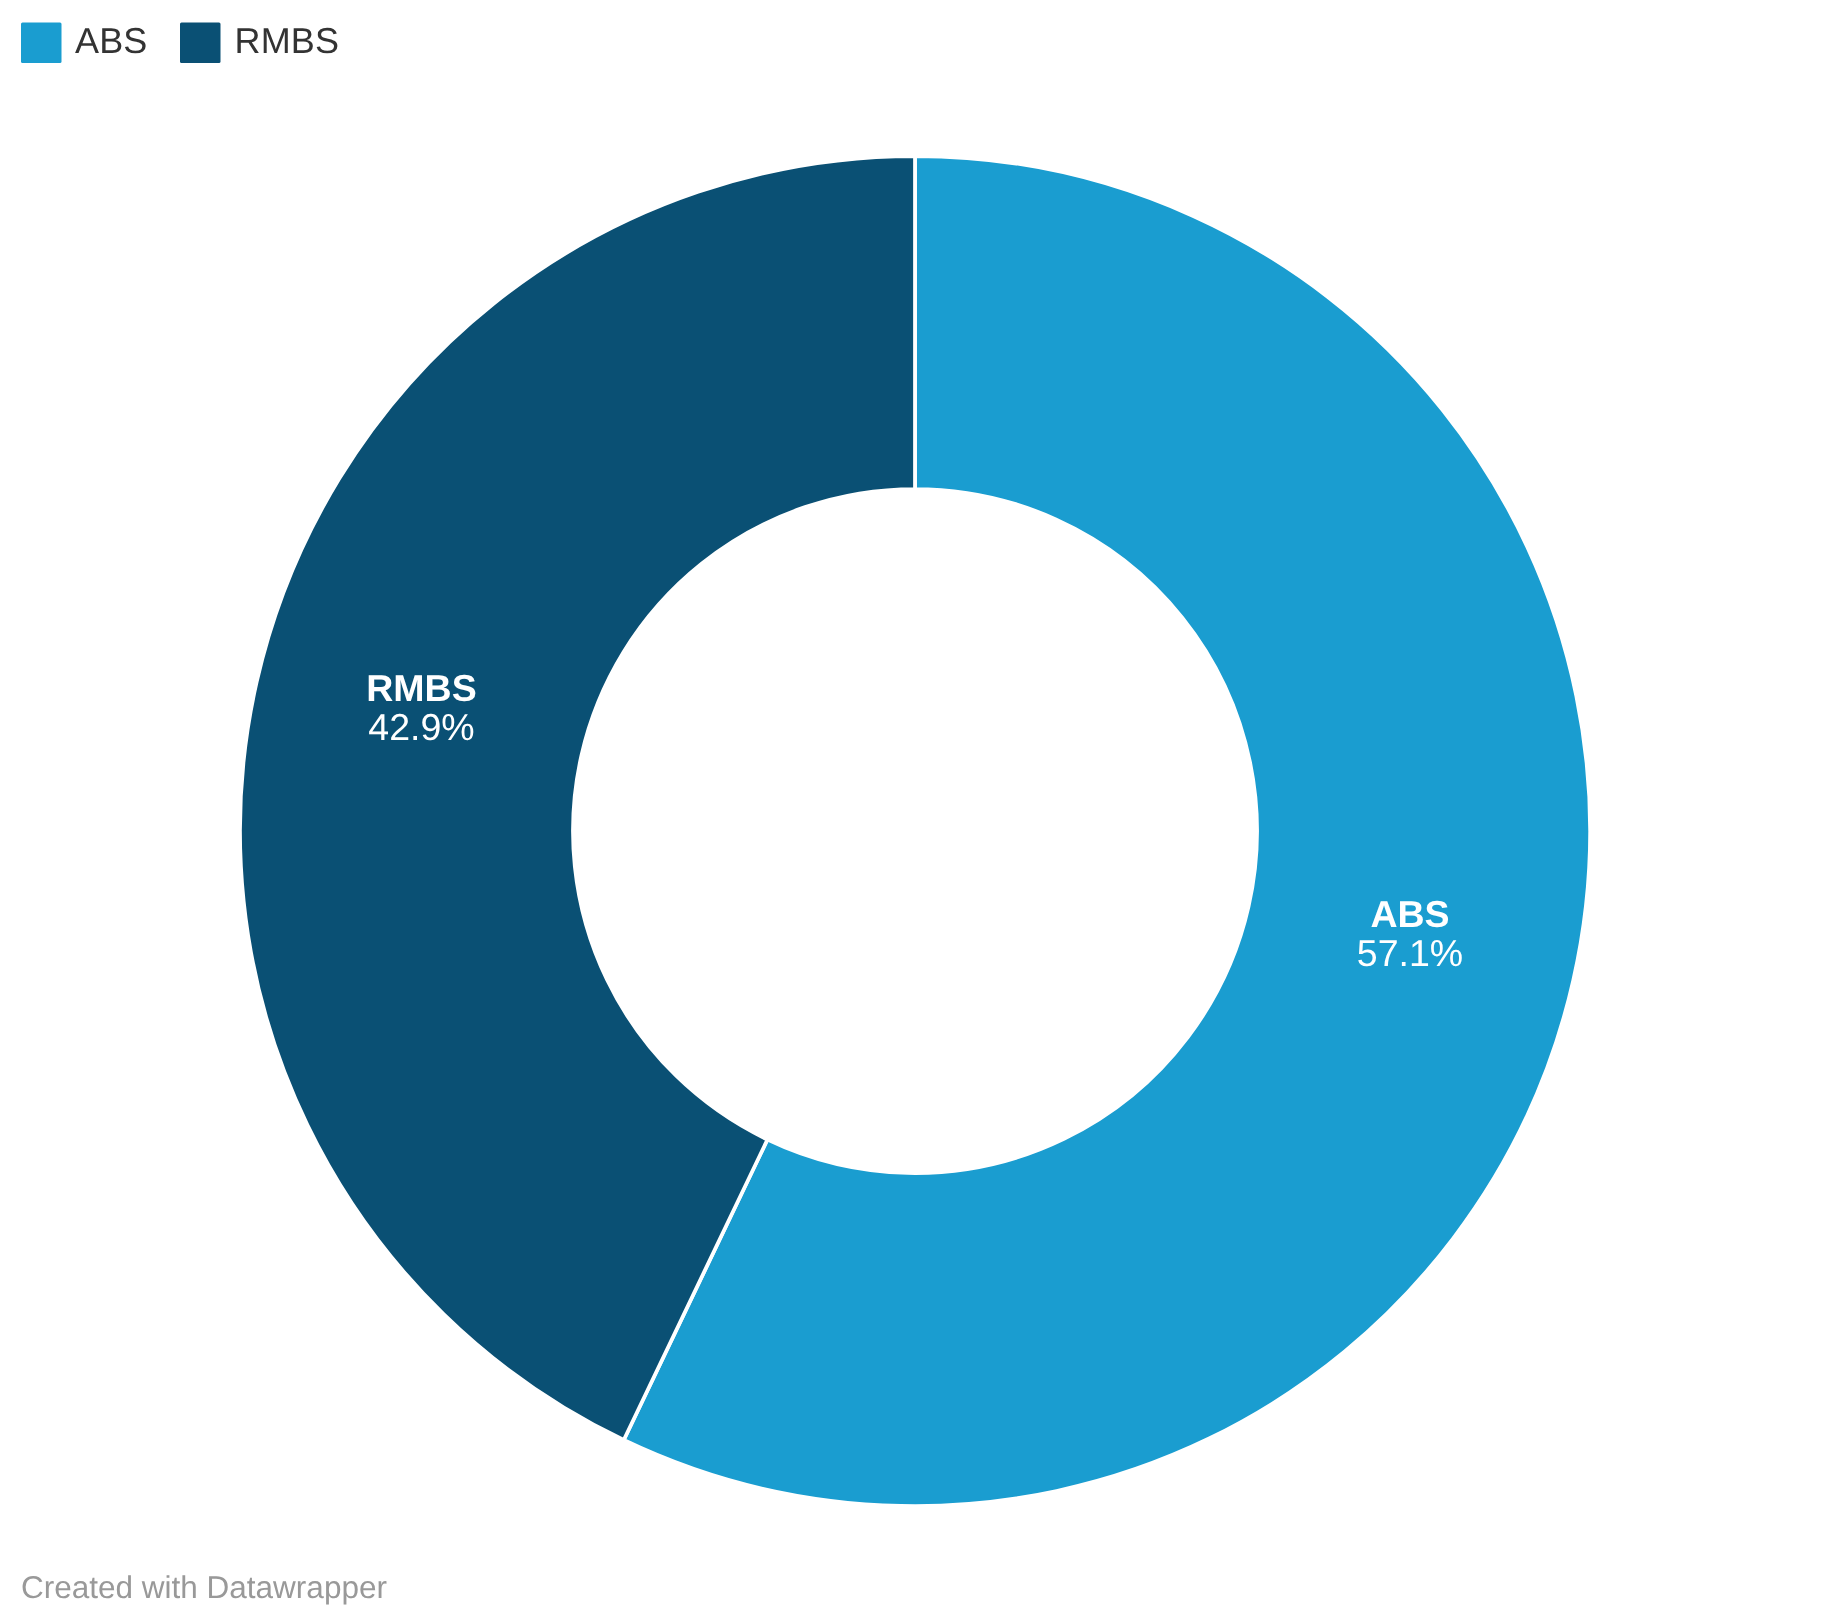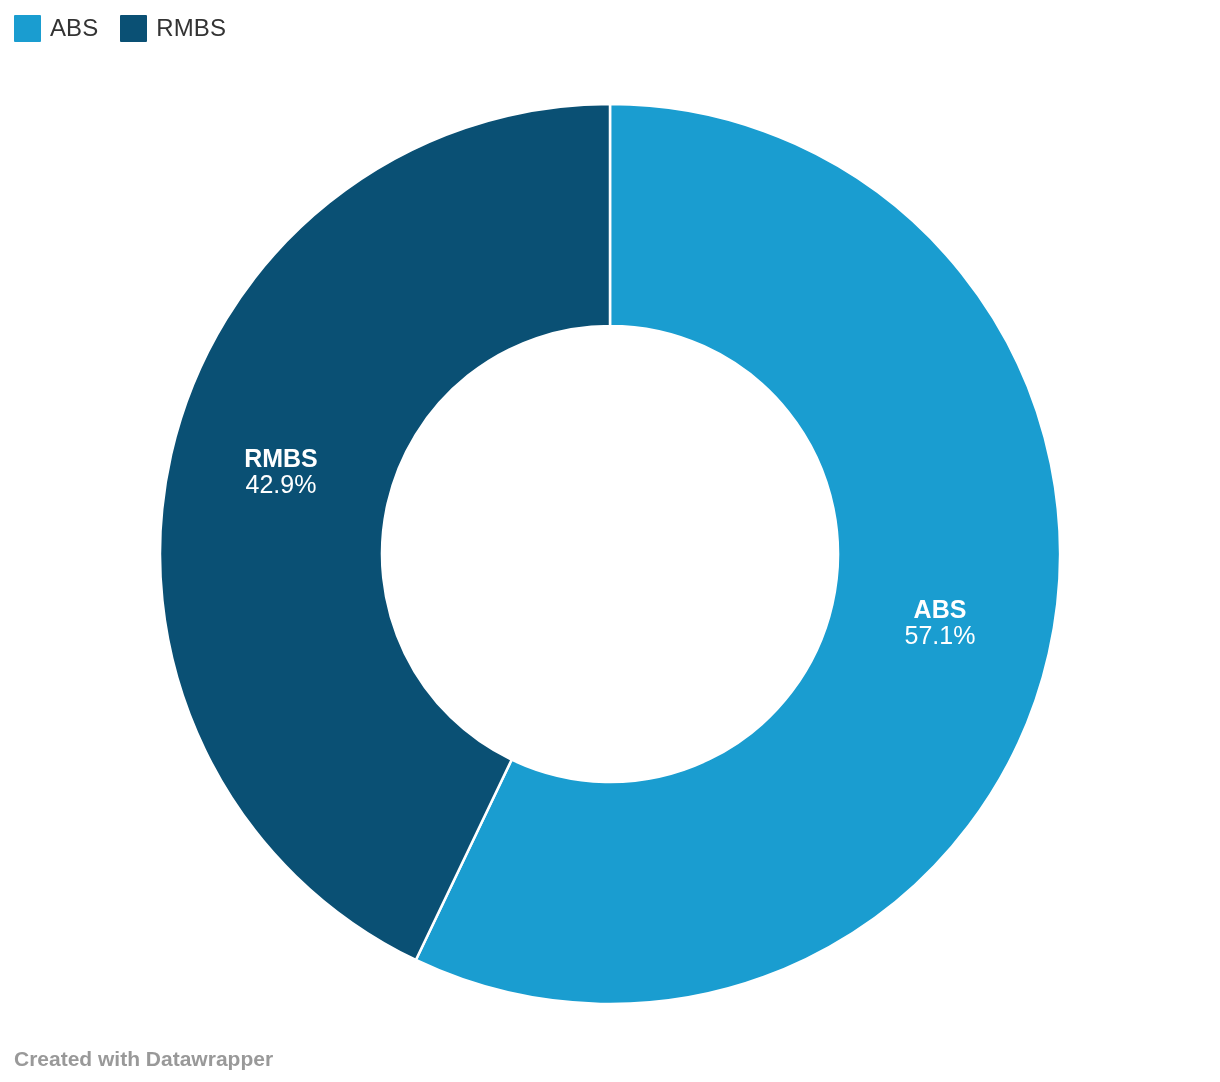--- a/index.html
+++ b/index.html
@@ -74,21 +74,20 @@
 
   
   #footer {
     position: absolute;
     left: 14px;
     bottom: 13px;
     font-size: 21px;
     color: #999999;
     line-height: 1;
     white-space: nowrap;
-    font-weight: bold;
   }
 </style>
 </head>
 <body>
 
 <div id="legend">
   <div class="legend-item">
     <span class="legend-swatch" style="background: rgb(26, 157, 208);"></span>
     <span class="legend-label">ABS</span>
   </div>

